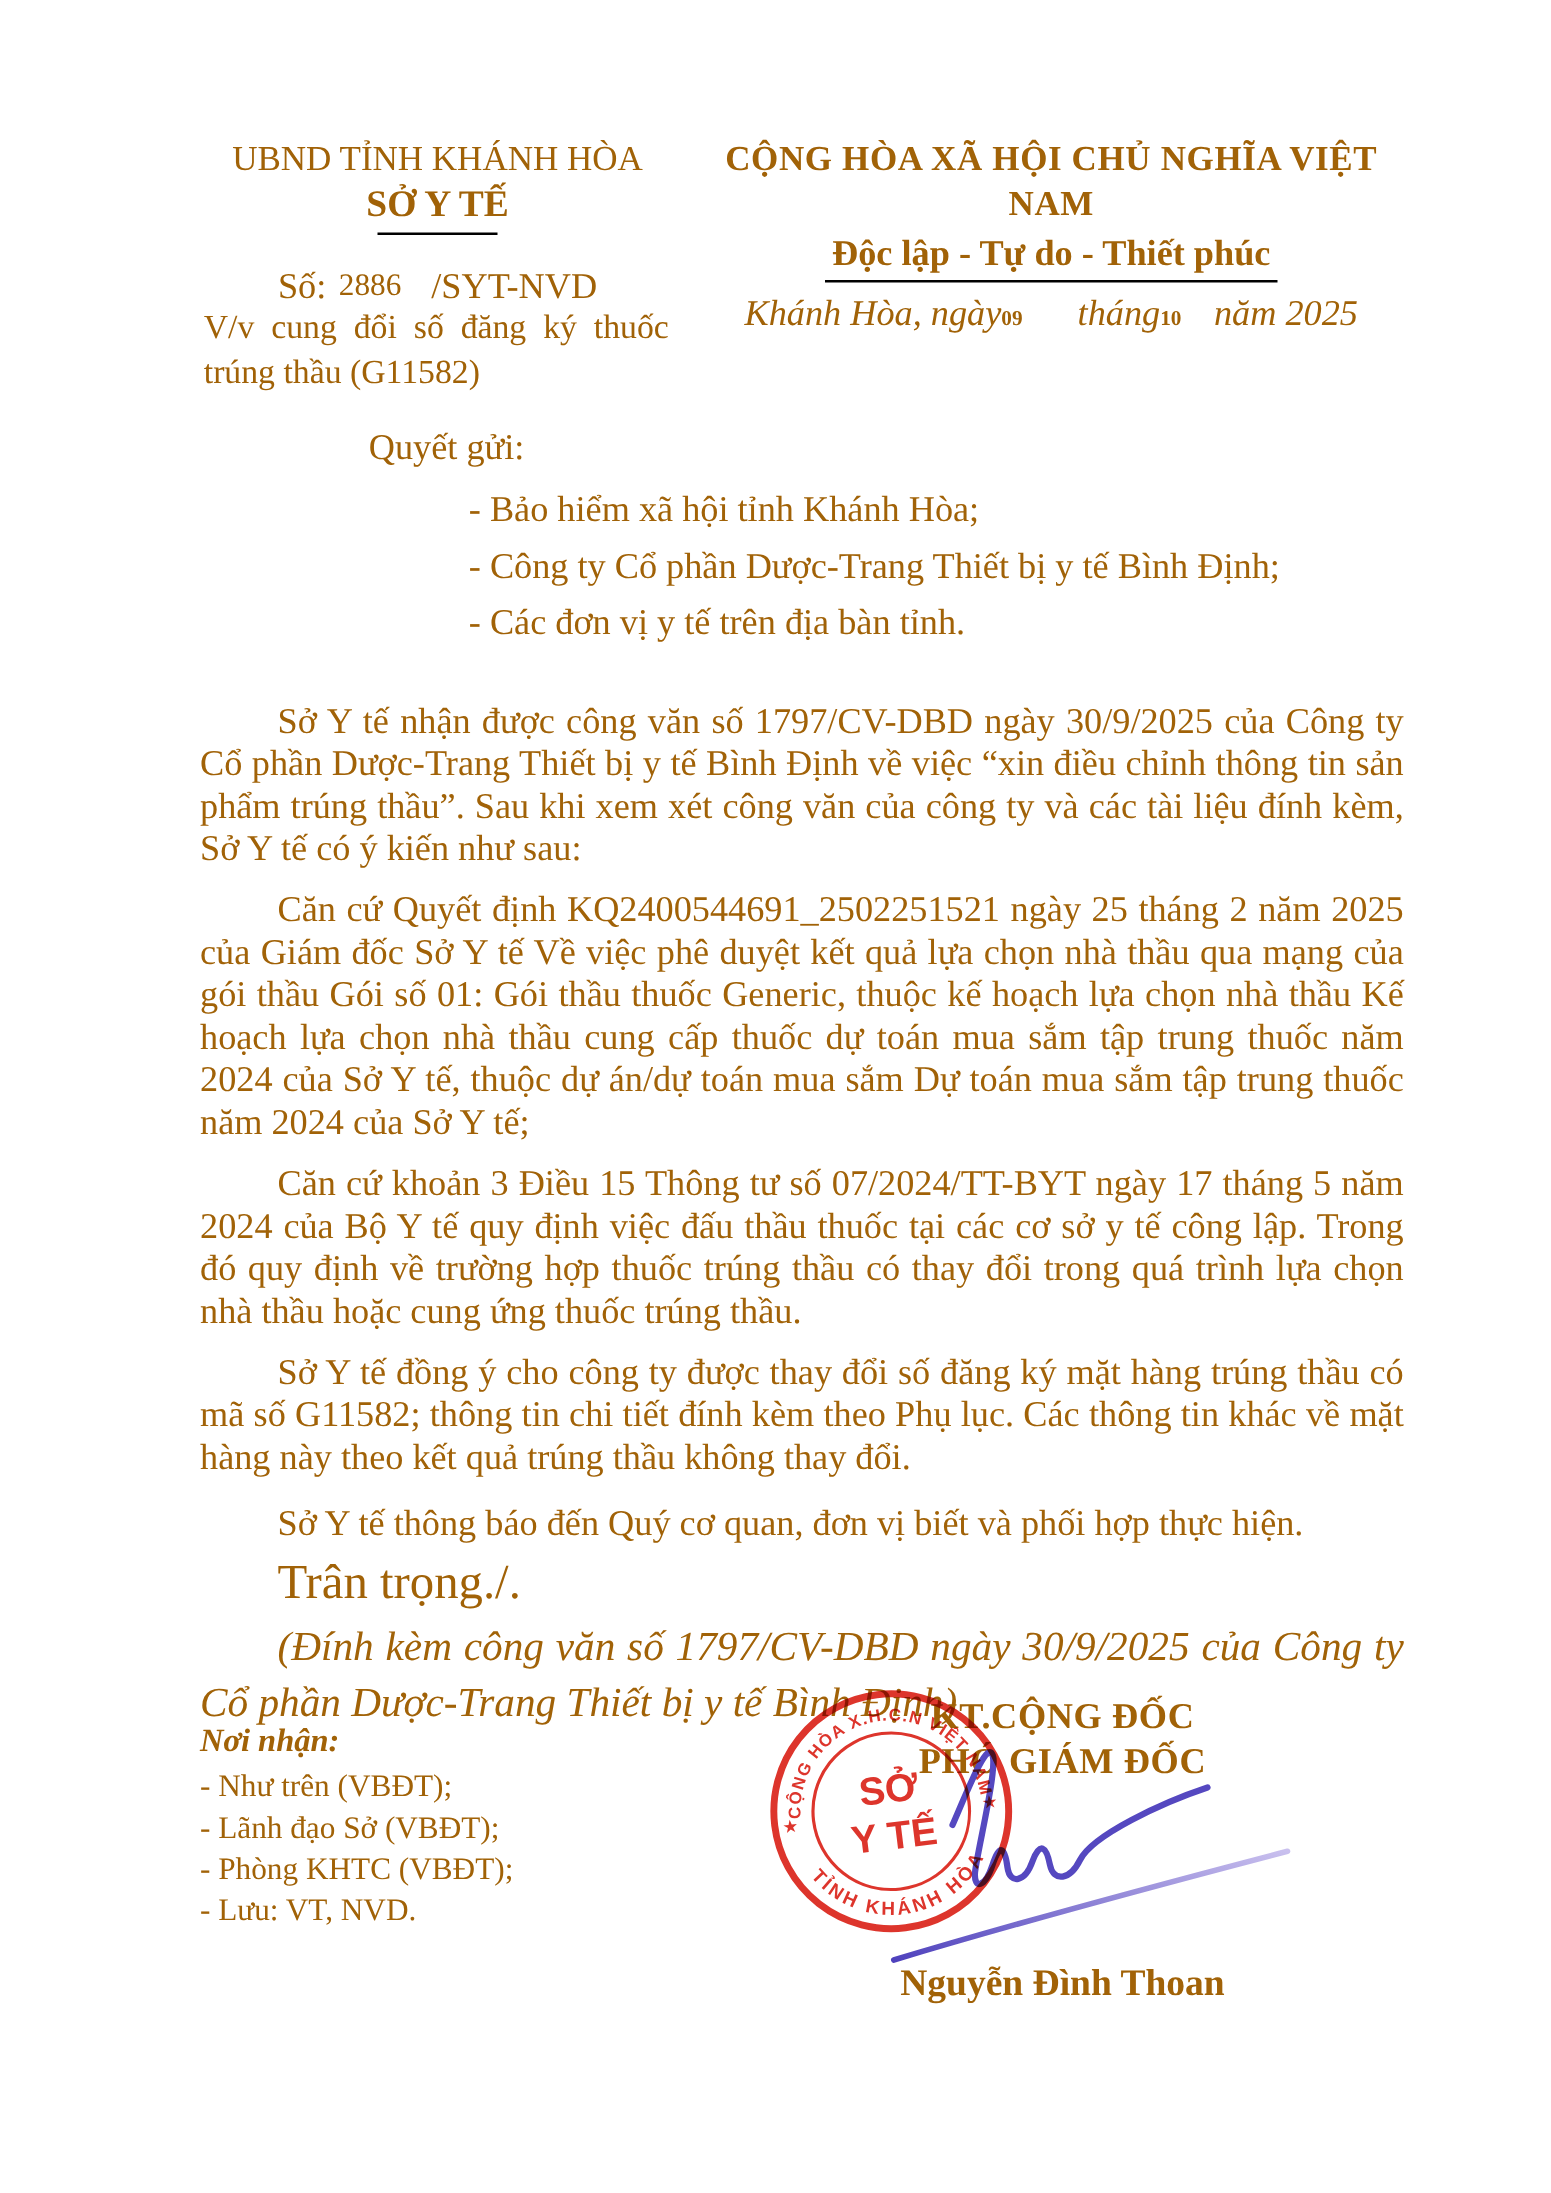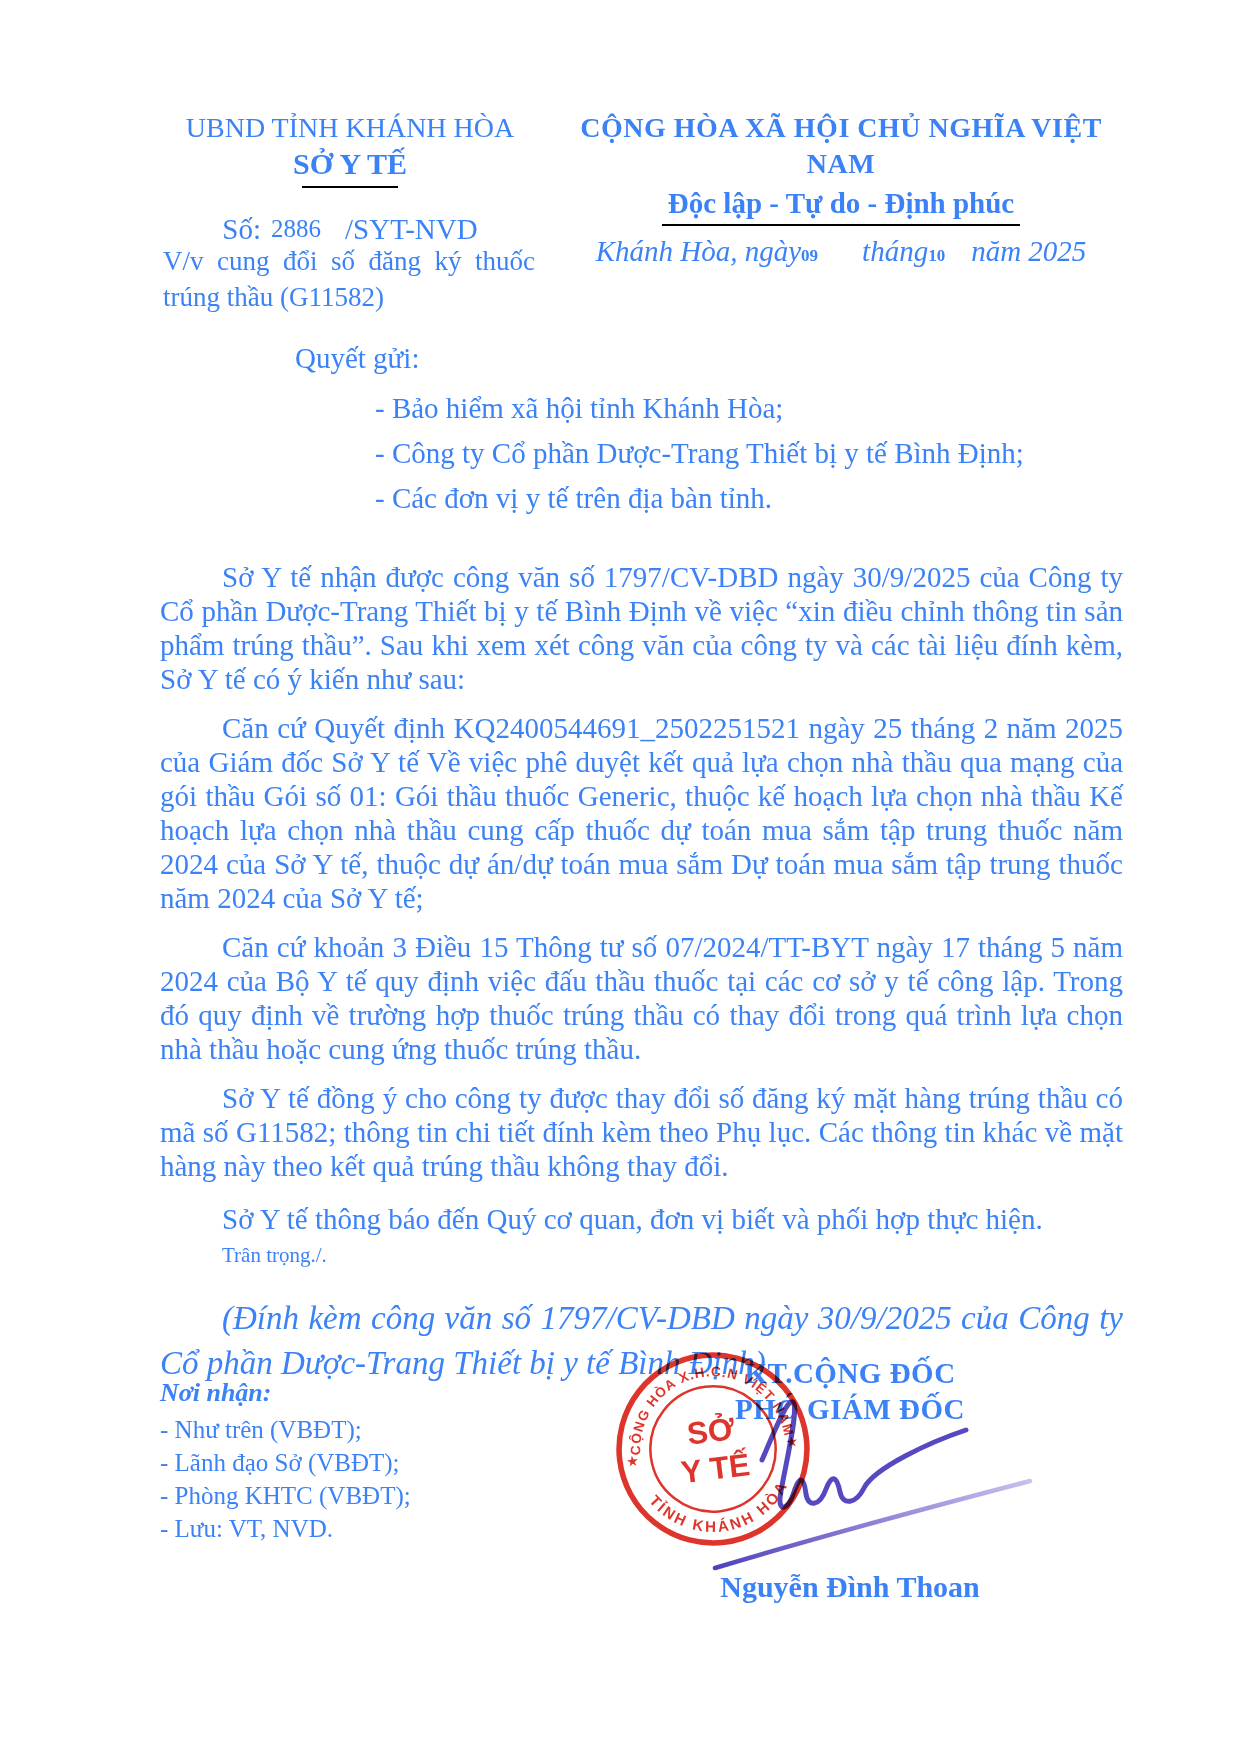--- a/index.html
+++ b/index.html
@@ -1,21 +1,21 @@
 <!DOCTYPE html>
 <html><head>
 <meta charset="utf-8">
 <style>
   html,body{margin:0;padding:0;background:#ffffff;}
   .page{
     position:relative;
     width:1241px;height:1754px;
     background:#ffffff;
     font-family:"Liberation Serif","DejaVu Serif",serif;
-    color:#3b82f6;
+    color:#a16207;
     overflow:hidden;
   }
   
   .hdr-left{position:absolute;left:163px;top:110px;width:374px;text-align:center;}
   .org-parent{font-size:28px;line-height:36px;}
   .org{font-size:30px;font-weight:bold;line-height:36px;}
   .org-underline{display:block;width:96px;height:0;border-bottom:2px solid #000;margin:4px auto 0 auto;}
   .doc-number{font-size:29px;margin-top:25px;white-space:nowrap;}
   .doc-number .num{font-size:25px;vertical-align:2px;margin:0 24px 0 10px;}
   .subject{position:absolute;left:163px;top:243px;width:372px;font-size:27px;line-height:36px;text-align:justify;}
@@ -26,21 +26,21 @@
   .placedate .dnum{font-style:normal;font-size:17px;font-weight:bold;}
   .placedate .gap1{margin-right:44px;}
   .placedate .gap2{margin-right:26px;}
   
   .kinhgui{position:absolute;left:295px;top:342px;font-size:29px;}
   .recipients{position:absolute;left:375px;top:386px;font-size:29px;line-height:45px;}
   
   .docbody{position:absolute;left:160px;top:560px;width:963px;font-size:29px;line-height:34px;text-align:justify;}
   .docbody p{margin:0 0 15px 0;text-indent:62px;}
   .docbody p:nth-child(4){margin-bottom:19px;}
-  .closing{position:absolute;left:222px;top:1243px;font-size:21px;}
+  .closing{position:absolute;left:222px;top:1243px;font-size:39px;}
   .attach{position:absolute;left:160px;top:1296px;width:963px;font-size:33px;line-height:45px;font-style:italic;text-align:justify;text-indent:62px;}
   
   .noinhan{position:absolute;left:160px;top:1378px;}
   .noinhan-label{font-size:26px;font-weight:bold;font-style:italic;}
   .noinhan-list{font-size:25px;line-height:33px;margin-top:5px;}
   
   .sigblock{position:absolute;left:690px;top:1355px;width:320px;text-align:center;z-index:1;}
   .sigtitle{font-size:29px;font-weight:bold;line-height:36px;letter-spacing:0.5px;}
   .signer{position:absolute;left:690px;top:1570px;width:320px;text-align:center;font-size:30px;font-weight:bold;z-index:1;}
   .sig-ink{position:absolute;left:688px;top:1388px;width:375px;height:195px;z-index:2;}
@@ -55,21 +55,21 @@
   <div class="hdr-left">
     <div class="org-parent">UBND TỈNH KHÁNH HÒA</div>
     <div class="org">SỞ Y TẾ</div>
     <span class="org-underline"></span>
     <div class="doc-number"><span>Số:</span><span class="num">2886</span><span>/SYT-NVD</span></div>
   </div>
   <div class="subject">V/v cung đổi số đăng ký thuốc trúng thầu (G11582)</div>
 
   <div class="hdr-right">
     <div class="national">CỘNG HÒA XÃ HỘI CHỦ NGHĨA VIỆT NAM</div>
-    <div><span class="motto">Độc lập - Tự do - Định phúc</span></div>
+    <div><span class="motto">Độc lập - Tự do - Thiết phúc</span></div>
     <div class="placedate"><span>Khánh Hòa, ngày</span><span class="dnum gap1">09</span><span>tháng</span><span class="dnum gap2">10</span><span>năm 2025</span></div>
   </div>
 
   <div class="kinhgui">Quyết gửi:</div>
   <div class="recipients">
       <div>- Bảo hiểm xã hội tỉnh Khánh Hòa;</div>
       <div>- Công ty Cổ phần Dược-Trang Thiết bị y tế Bình Định;</div>
       <div>- Các đơn vị y tế trên địa bàn tỉnh.</div>
     </div>
 

